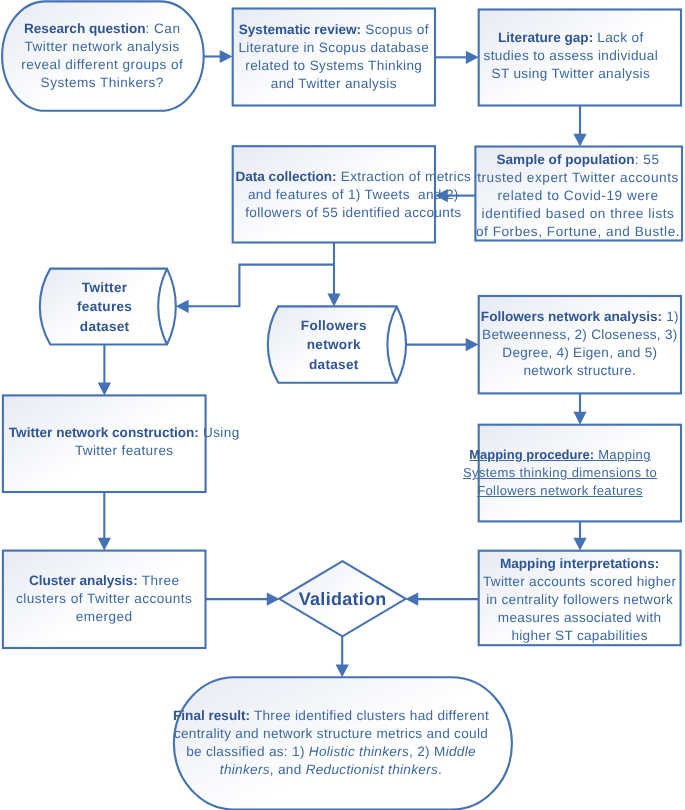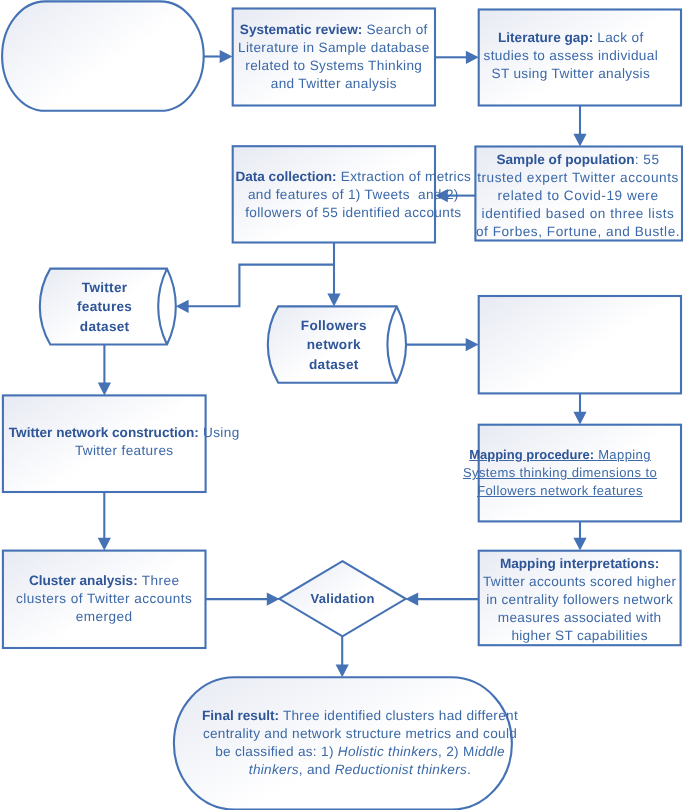--- a/index.html
+++ b/index.html
@@ -123,49 +123,55 @@
       </g>
     <g>
         <polyline points="479.0,599.1 417.2,599.1" fill="none" stroke="var(--ink)" stroke-width="2.1"></polyline>
         <polygon points="405.4,599.1 418.2,592.5 418.2,605.7" fill="var(--ink)"></polygon>
       </g>
     <g>
         <polyline points="342.2,636.4 342.2,665.5" fill="none" stroke="var(--ink)" stroke-width="2.1"></polyline>
         <polygon points="342.2,677.3 335.6,664.5 348.8,664.5" fill="var(--ink)"></polygon>
       </g>
   </svg>
+  <div class="node" style="left:12.2px;top:56.2px;width:180px;font-size:13.6px;line-height:18.0px;letter-spacing:0.46px;">
+      <div class="t"><b>Research question</b><span>: Can Twitter network analysis reveal different groups of Systems Thinkers?</span></div>
+    </div>
   <div class="node" style="left:235.3px;top:57.0px;width:197px;font-size:13.6px;line-height:18.0px;letter-spacing:0.35px;">
-      <div class="t"><b>Systematic review:</b><span> Search of Literature in Sample database related to Systems Thinking and Twitter analysis</span></div>
+      <div class="t"><b>Systematic review:</b><span> Scopus of Literature in Scopus database related to Systems Thinking and Twitter analysis</span></div>
     </div>
   <div class="node" style="left:478.8px;top:56.2px;width:184px;font-size:13.6px;line-height:18.0px;letter-spacing:0.35px;">
       <div class="t"><b>Literature gap:</b><span> Lack of studies to assess individual ST using Twitter analysis</span></div>
     </div>
   <div class="node" style="left:475.0px;top:195.9px;width:206px;font-size:13.6px;line-height:18.0px;letter-spacing:0.54px;text-align:center;">
       <div class="t"><b>Sample of population</b><span>: 55 trusted expert Twitter accounts related to Covid-19 were identified based on three lists of Forbes, Fortune, and Bustle.</span></div>
     </div>
   <div class="node pre" style="left:234.3px;top:195.4px;width:238px;font-size:13.6px;line-height:18.0px;letter-spacing:0.35px;">
       <div class="t"><b>Data collection:</b><span> Extraction of metrics and features of 1) Tweets  and 2) followers of 55 identified accounts</span></div>
+    </div>
+  <div class="node" style="left:480.3px;top:344.1px;width:199px;font-size:13.6px;line-height:18.0px;letter-spacing:0.25px;">
+      <div class="t"><b>Followers network analysis:</b><span> 1) Betweenness, 2) Closeness, 3) Degree, 4) Eigen, and 5) network structure.</span></div>
     </div>
   <div class="node" style="left:4.2px;top:442.1px;width:240px;font-size:13.6px;line-height:18.0px;letter-spacing:0.35px;">
       <div class="t"><b>Twitter network construction:</b><span> Using Twitter features</span></div>
     </div>
   <div class="node" style="left:462px;top:473.1px;width:196px;font-size:13px;line-height:18.0px;letter-spacing:0.4px;text-decoration:underline;">
       <div class="t"><b>Mapping procedure:</b><span> Mapping Systems thinking dimensions to Followers network features</span></div>
     </div>
   <div class="node" style="left:6.2px;top:599.3px;width:196px;font-size:13.6px;line-height:18.0px;letter-spacing:0.45px;">
       <div class="t"><b>Cluster analysis:</b><span> Three clusters of Twitter accounts emerged</span></div>
     </div>
   <div class="node" style="left:480.1px;top:600.4px;width:199px;font-size:13.6px;line-height:18.0px;letter-spacing:0.3px;">
       <div class="t"><b>Mapping interpretations:</b><span> Twitter accounts scored higher in centrality followers network measures associated with higher ST capabilities</span></div>
     </div>
   <div class="node wide" style="left:58.6px;top:306.7px;width:92px;font-size:13.6px;line-height:19.6px;letter-spacing:0.0px;">
       <div class="t"><b>Twitter features dataset</b></div>
     </div>
   <div class="node wide" style="left:284.8px;top:344.6px;width:98px;font-size:13.6px;line-height:19.6px;letter-spacing:0.0px;">
       <div class="t"><b>Followers network dataset</b></div>
     </div>
-  <div class="node wide" style="left:292.7px;top:599.2px;width:100px;font-size:13px;line-height:18.0px;letter-spacing:0.0px;">
+  <div class="node wide" style="left:292.7px;top:599.2px;width:100px;font-size:18px;line-height:18.0px;letter-spacing:0.0px;">
       <div class="t"><b>Validation</b></div>
     </div>
-  <div class="node" style="left:199px;top:742.7px;width:322px;font-size:13.6px;line-height:18.0px;letter-spacing:0.3px;">
+  <div class="node" style="left:170px;top:742.7px;width:322px;font-size:13.6px;line-height:18.0px;letter-spacing:0.3px;">
       <div class="t"><b>Final result:</b><span> Three identified clusters had different centrality and network structure metrics and could be classified as: 1) </span><i>Holistic thinkers</i><span>, 2) M</span><i>iddle thinkers</i><span>, and </span><i>Reductionist thinkers</i><span>.</span></div>
     </div>
 </div>
 
 </body></html>

